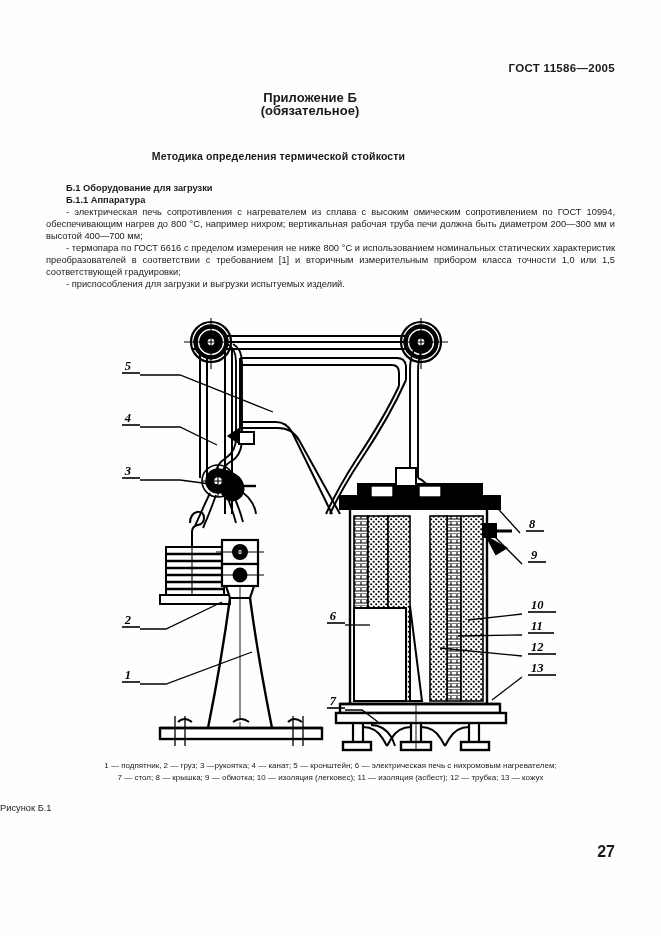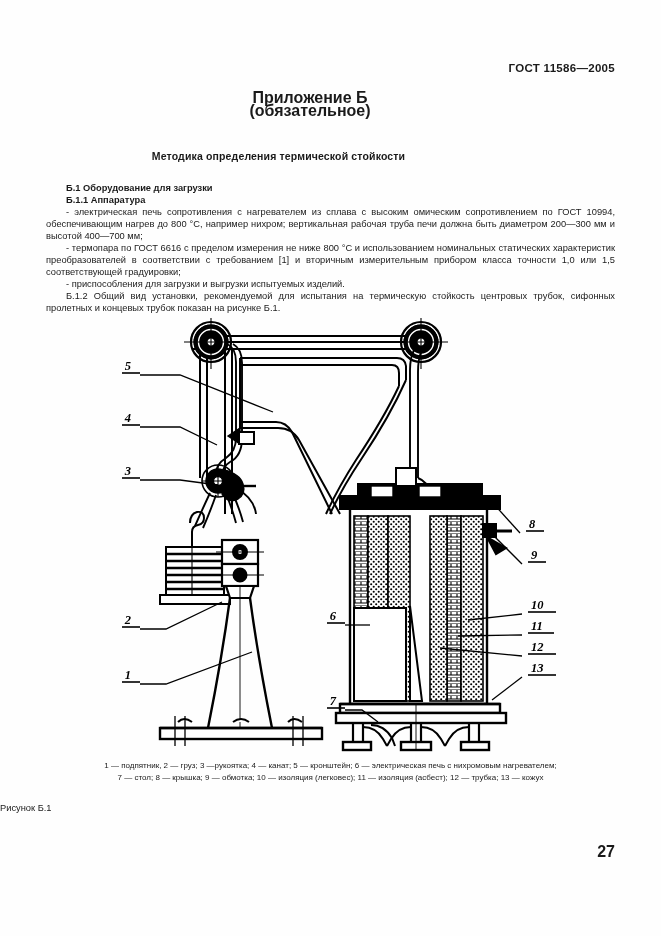--- a/index.html
+++ b/index.html
@@ -14,21 +14,21 @@
   
   .header{
     position:absolute;top:62px;right:46px;
     font-size:11.5px;font-weight:bold;letter-spacing:.3px;
     white-space:nowrap;
   }
 
   
   .appendix{
     position:absolute;top:91px;left:0;width:620px;
-    text-align:center;font-size:16px;font-weight:bold;line-height:13px;
+    text-align:center;font-size:13px;font-weight:bold;line-height:13px;
   }
   .appendix .sub{font-weight:bold;}
 
   .doc-title{
     position:absolute;top:150px;left:0;width:557px;
     text-align:center;font-size:10.5px;font-weight:bold;letter-spacing:.15px;
   }
 
   
   .body{
@@ -75,21 +75,20 @@
   </div>
 
   <div class="doc-title">Методика определения термической стойкости</div>
 
   <div class="body">
     <div class="h3">Б.1  Оборудование для загрузки</div>
     <div class="h4">Б.1.1  Аппаратура</div>
     <p class="ind">- электрическая печь сопротивления с нагревателем из сплава с высоким омическим сопротивлением по ГОСТ 10994, обеспечивающим нагрев до 800 °С, например нихром; вертикальная рабочая труба печи должна быть диаметром 200—300 мм и высотой 400—700 мм;</p>
     <p class="ind">- термопара по ГОСТ 6616 с пределом измерения не ниже 800 °С и использованием номинальных статических характеристик преобразователей в соответствии с требованием [1] и вторичным измерительным прибором класса точности 1,0 или 1,5 соответствующей градуировки;</p>
     <p class="ind">- приспособления для загрузки и выгрузки испытуемых изделий.</p>
-    <p class="ind">Б.1.2  Общий вид установки, рекомендуемой для испытания на термическую стойкость центровых трубок, сифонных пролетных и концевых трубок показан на рисунке Б.1.</p>
   </div>
 
   <div class="figure">
     <svg width="585" height="440" viewBox="0 0 585 440" xmlns="http://www.w3.org/2000/svg">
       <defs>
         <pattern id="dots" width="5" height="5" patternUnits="userSpaceOnUse">
           <rect width="5" height="5" fill="#fff"></rect>
           <circle cx="1.2" cy="1.2" r="1.05" fill="#000"></circle>
           <circle cx="3.7" cy="3.7" r="1.05" fill="#000"></circle>
         </pattern>

